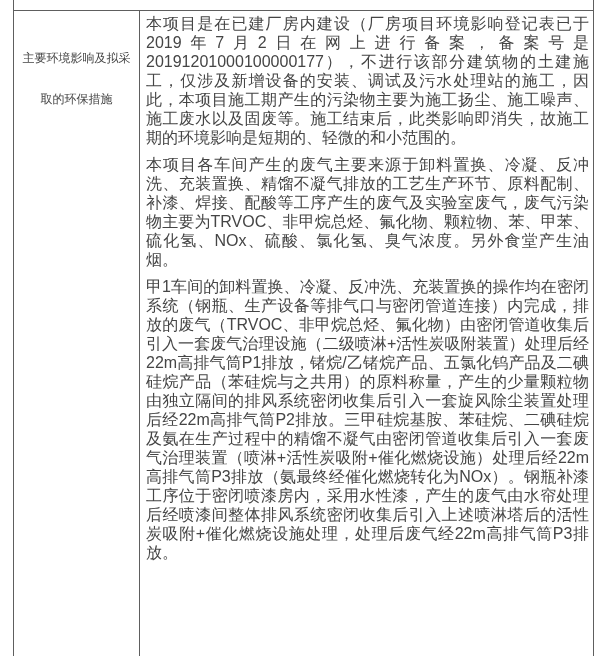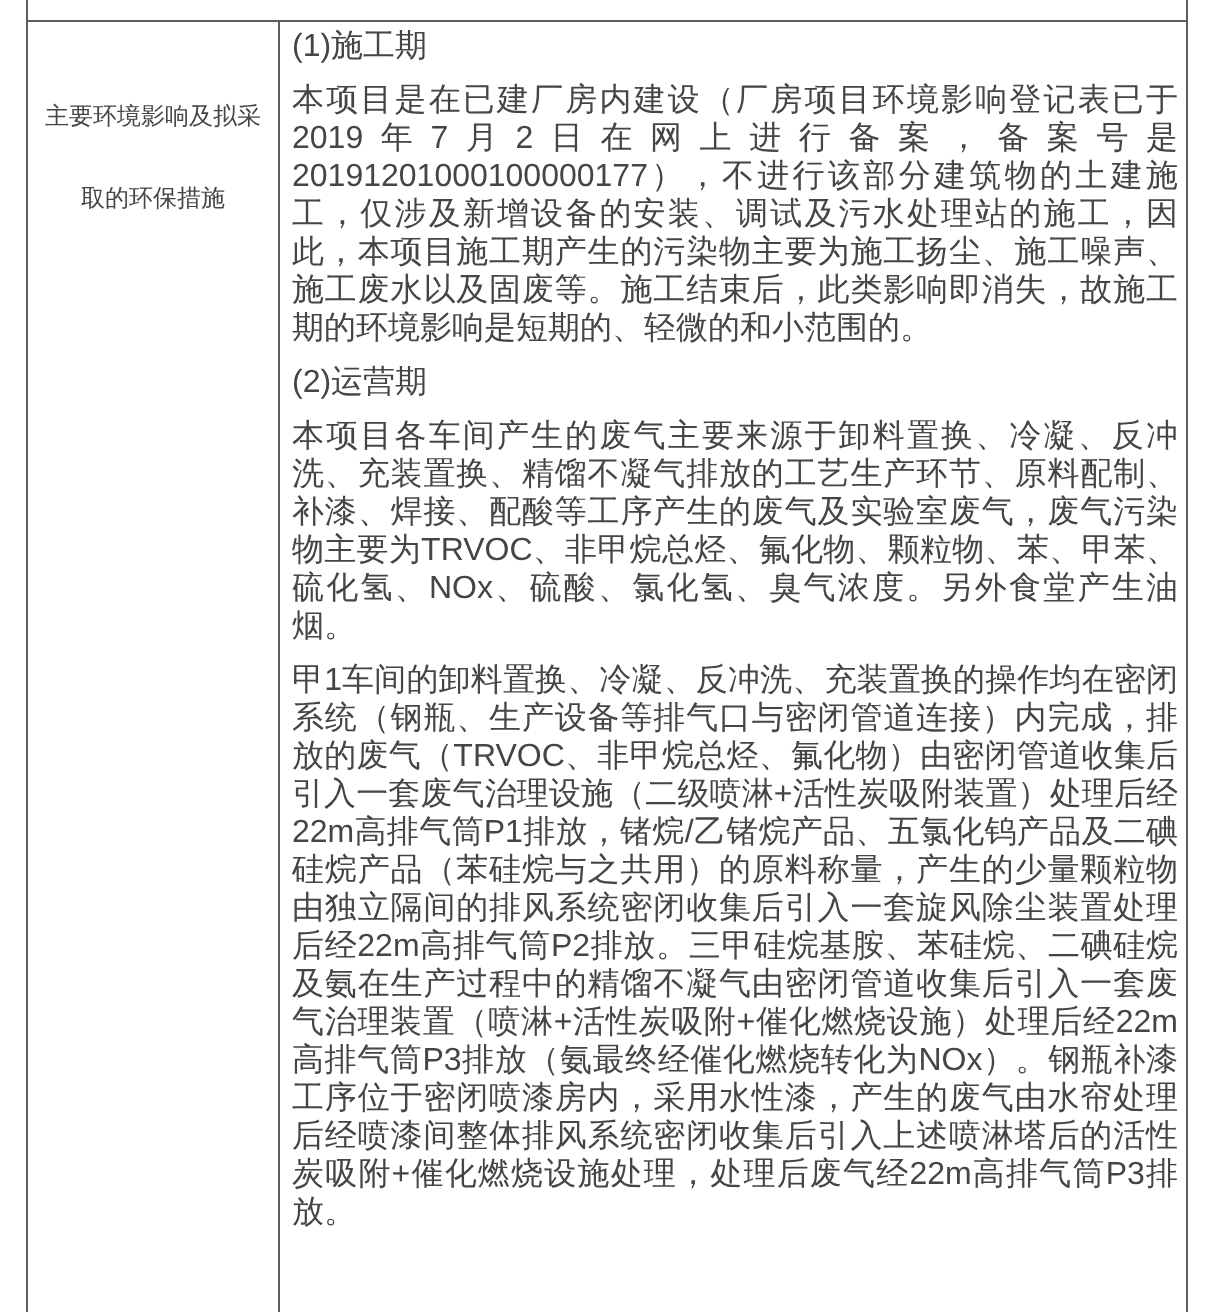--- a/index.html
+++ b/index.html
@@ -70,22 +70,20 @@
 
 <div class="page">
   <div class="table-frag">
     <div class="row">
 
       <div class="cell-header">
         <div class="hdr-text">主要环境影响及拟采取的环保措施</div>
       </div>
 
       <div class="cell-content">
-        <p>(1)施工期</p>
         <p>本项目是在已建厂房内建设（厂房项目环境影响登记表已于2019年7月2日在网上进行备案，备案号是20191201000100000177），不进行该部分建筑物的土建施工，仅涉及新增设备的安装、调试及污水处理站的施工，因此，本项目施工期产生的污染物主要为施工扬尘、施工噪声、施工废水以及固废等。施工结束后，此类影响即消失，故施工期的环境影响是短期的、轻微的和小范围的。</p>
-        <p>(2)运营期</p>
         <p>本项目各车间产生的废气主要来源于卸料置换、冷凝、反冲洗、充装置换、精馏不凝气排放的工艺生产环节、原料配制、补漆、焊接、配酸等工序产生的废气及实验室废气，废气污染物主要为TRVOC、非甲烷总烃、氟化物、颗粒物、苯、甲苯、硫化氢、NOx、硫酸、氯化氢、臭气浓度。另外食堂产生油烟。</p>
         <p>甲1车间的卸料置换、冷凝、反冲洗、充装置换的操作均在密闭系统（钢瓶、生产设备等排气口与密闭管道连接）内完成，排放的废气（TRVOC、非甲烷总烃、氟化物）由密闭管道收集后引入一套废气治理设施（二级喷淋+活性炭吸附装置）处理后经22m高排气筒P1排放，锗烷/乙锗烷产品、五氯化钨产品及二碘硅烷产品（苯硅烷与之共用）的原料称量，产生的少量颗粒物由独立隔间的排风系统密闭收集后引入一套旋风除尘装置处理后经22m高排气筒P2排放。三甲硅烷基胺、苯硅烷、二碘硅烷及氨在生产过程中的精馏不凝气由密闭管道收集后引入一套废气治理装置（喷淋+活性炭吸附+催化燃烧设施）处理后经22m高排气筒P3排放（氨最终经催化燃烧转化为NOx）。钢瓶补漆工序位于密闭喷漆房内，采用水性漆，产生的废气由水帘处理后经喷漆间整体排风系统密闭收集后引入上述喷淋塔后的活性炭吸附+催化燃烧设施处理，处理后废气经22m高排气筒P3排放。</p>
       </div>
 
     </div>
   </div>
 </div>
 
 </body></html>

